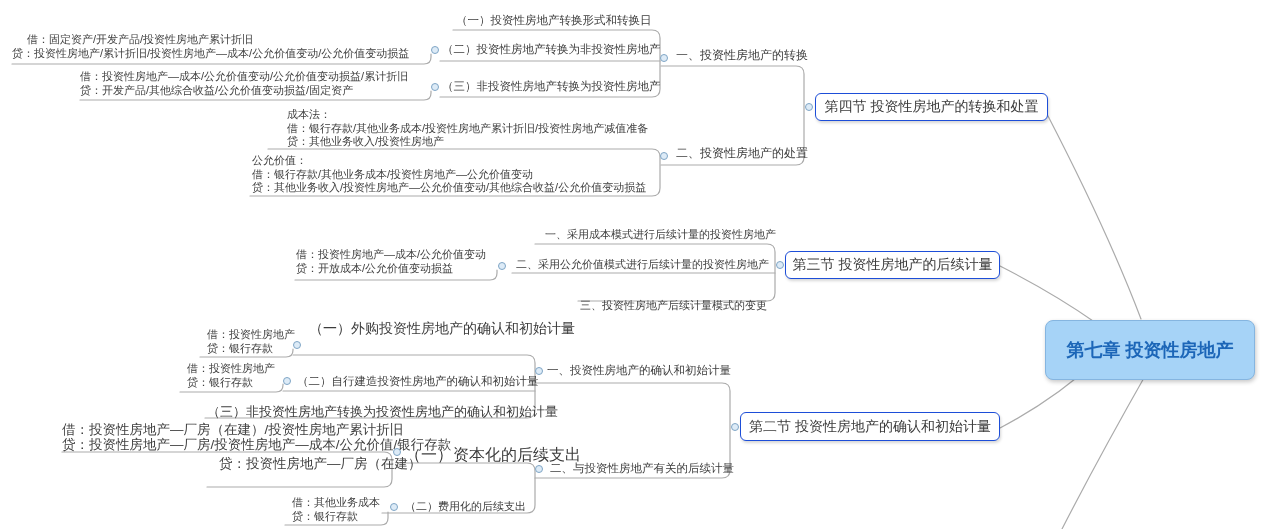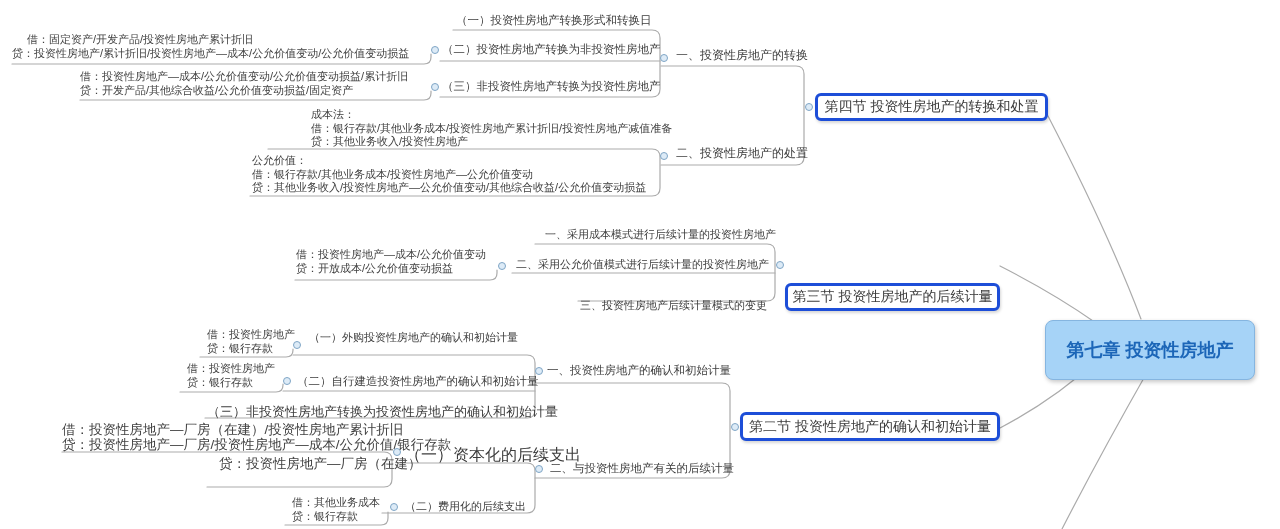--- a/index.html
+++ b/index.html
@@ -5,21 +5,21 @@
   html,body{margin:0;padding:0;background:#fff;}
   #canvas{
     position:relative;width:1280px;height:529px;background:#ffffff;overflow:hidden;
     font-family:"Liberation Sans","DejaVu Sans",sans-serif;color:#3c3c3c;
   }
   #wires{position:absolute;left:0;top:0;width:1280px;height:529px;}
   #wires path{fill:none;stroke:#ababab;stroke-width:1.2;stroke-linecap:round;}
   #wires circle{fill:#ddebf7;stroke:#7fa5c5;stroke-width:1;}
   .box{
     position:absolute;box-sizing:border-box;background:#fff;
-    border:3px solid #1d4ed8;border-radius:6px;
+    border:1px solid #1d4ed8;border-radius:6px;
     display:flex;align-items:center;justify-content:center;
     font-size:14px;color:#3a3a3a;white-space:nowrap;
     box-shadow:1px 2px 3px rgba(0,0,0,.16);
   }
   .rootbox{
     position:absolute;box-sizing:border-box;
     background:#a6d3f7;border:1px solid #85b5e0;border-radius:8px;
     display:flex;align-items:center;justify-content:center;
     font-size:18px;font-weight:bold;color:#1c66b8;white-space:nowrap;
     box-shadow:1px 2px 4px rgba(0,0,0,.22);
@@ -75,59 +75,59 @@
     <circle cx="287" cy="381" r="3.5"></circle>
     <circle cx="539" cy="469" r="3.5"></circle>
     <circle cx="397" cy="452" r="3.5"></circle>
     <circle cx="394" cy="507" r="3.5"></circle>
   </svg>
 
   <div class="rootbox" style="left:1045px;top:320px;width:210px;height:60px;">第七章 投资性房地产</div>
 
   <div class="box" style="left:815px;top:93px;width:233px;height:28px;">第四节 投资性房地产的转换和处置</div>
 
-  <div class="box" style="left:785px;top:251px;width:215px;height:28px;margin-top:32px;">第三节 投资性房地产的后续计量</div>
+  <div class="box" style="left:785px;top:251px;width:215px;height:28px;">第三节 投资性房地产的后续计量</div>
 
   <div class="box" style="left:740px;top:412px;width:260px;height:29px;">第二节 投资性房地产的确认和初始计量</div>
 
   <div class="tnode" style="left:676px;top:47px;font-size:12px;">一、投资性房地产的转换</div>
   <div class="tnode" style="left:456px;top:13px;font-size:11.5px;">（一）投资性房地产转换形式和转换日</div>
   <div class="tnode" style="left:442px;top:42px;font-size:11.5px;">（二）投资性房地产转换为非投资性房地产</div>
   <div class="entry" style="left:12px;top:33px;">
     <div class="indent1">借：固定资产/开发产品/投资性房地产累计折旧</div>
     <div>贷：投资性房地产/累计折旧/投资性房地产—成本/公允价值变动/公允价值变动损益</div>
   </div>
   <div class="tnode" style="left:442px;top:79px;font-size:11.5px;">（三）非投资性房地产转换为投资性房地产</div>
   <div class="entry" style="left:80px;top:70px;">
     <div>借：投资性房地产—成本/公允价值变动/公允价值变动损益/累计折旧</div>
     <div>贷：开发产品/其他综合收益/公允价值变动损益/固定资产</div>
   </div>
 
   <div class="tnode" style="left:676px;top:145px;font-size:12px;">二、投资性房地产的处置</div>
-  <div class="entry" style="left:287px;top:108px;margin-left:24px;">
+  <div class="entry" style="left:287px;top:108px;">
     <div>成本法：</div>
     <div>借：银行存款/其他业务成本/投资性房地产累计折旧/投资性房地产减值准备</div>
     <div>贷：其他业务收入/投资性房地产</div>
   </div>
   <div class="entry" style="left:252px;top:154px;">
     <div>公允价值：</div>
     <div>借：银行存款/其他业务成本/投资性房地产—公允价值变动</div>
     <div>贷：其他业务收入/投资性房地产—公允价值变动/其他综合收益/公允价值变动损益</div>
   </div>
 
   <div class="tnode" style="left:545px;top:227px;font-size:11px;text-align:center;">一、采用成本模式进行后续计量的投资性房地产</div>
   <div class="tnode" style="left:516px;top:257px;font-size:11px;">二、采用公允价值模式进行后续计量的投资性房地产</div>
   <div class="entry" style="left:296px;top:248px;">
     <div>借：投资性房地产—成本/公允价值变动</div>
     <div>贷：开放成本/公允价值变动损益</div>
   </div>
   <div class="tnode" style="left:580px;top:286px;font-size:11px;margin-top:12px;">三、投资性房地产后续计量模式的变更</div>
 
   <div class="tnode" style="left:547px;top:363px;font-size:11.5px;">一、投资性房地产的确认和初始计量</div>
-  <div class="tnode" style="left:309px;top:330px;font-size:11px;">（一）外购投资性房地产的确认和初始计量</div>
+  <div class="tnode" style="left:309px;top:320px;font-size:14px;">（一）外购投资性房地产的确认和初始计量</div>
   <div class="entry" style="left:207px;top:328px;">
     <div>借：投资性房地产</div>
     <div>贷：银行存款</div>
   </div>
   <div class="tnode" style="left:297px;top:374px;font-size:11.5px;">（二）自行建造投资性房地产的确认和初始计量</div>
   <div class="entry" style="left:187px;top:362px;">
     <div>借：投资性房地产</div>
     <div>贷：银行存款</div>
   </div>
   <div class="tnode" style="left:207px;top:403px;font-size:13px;">（三）非投资性房地产转换为投资性房地产的确认和初始计量</div>

